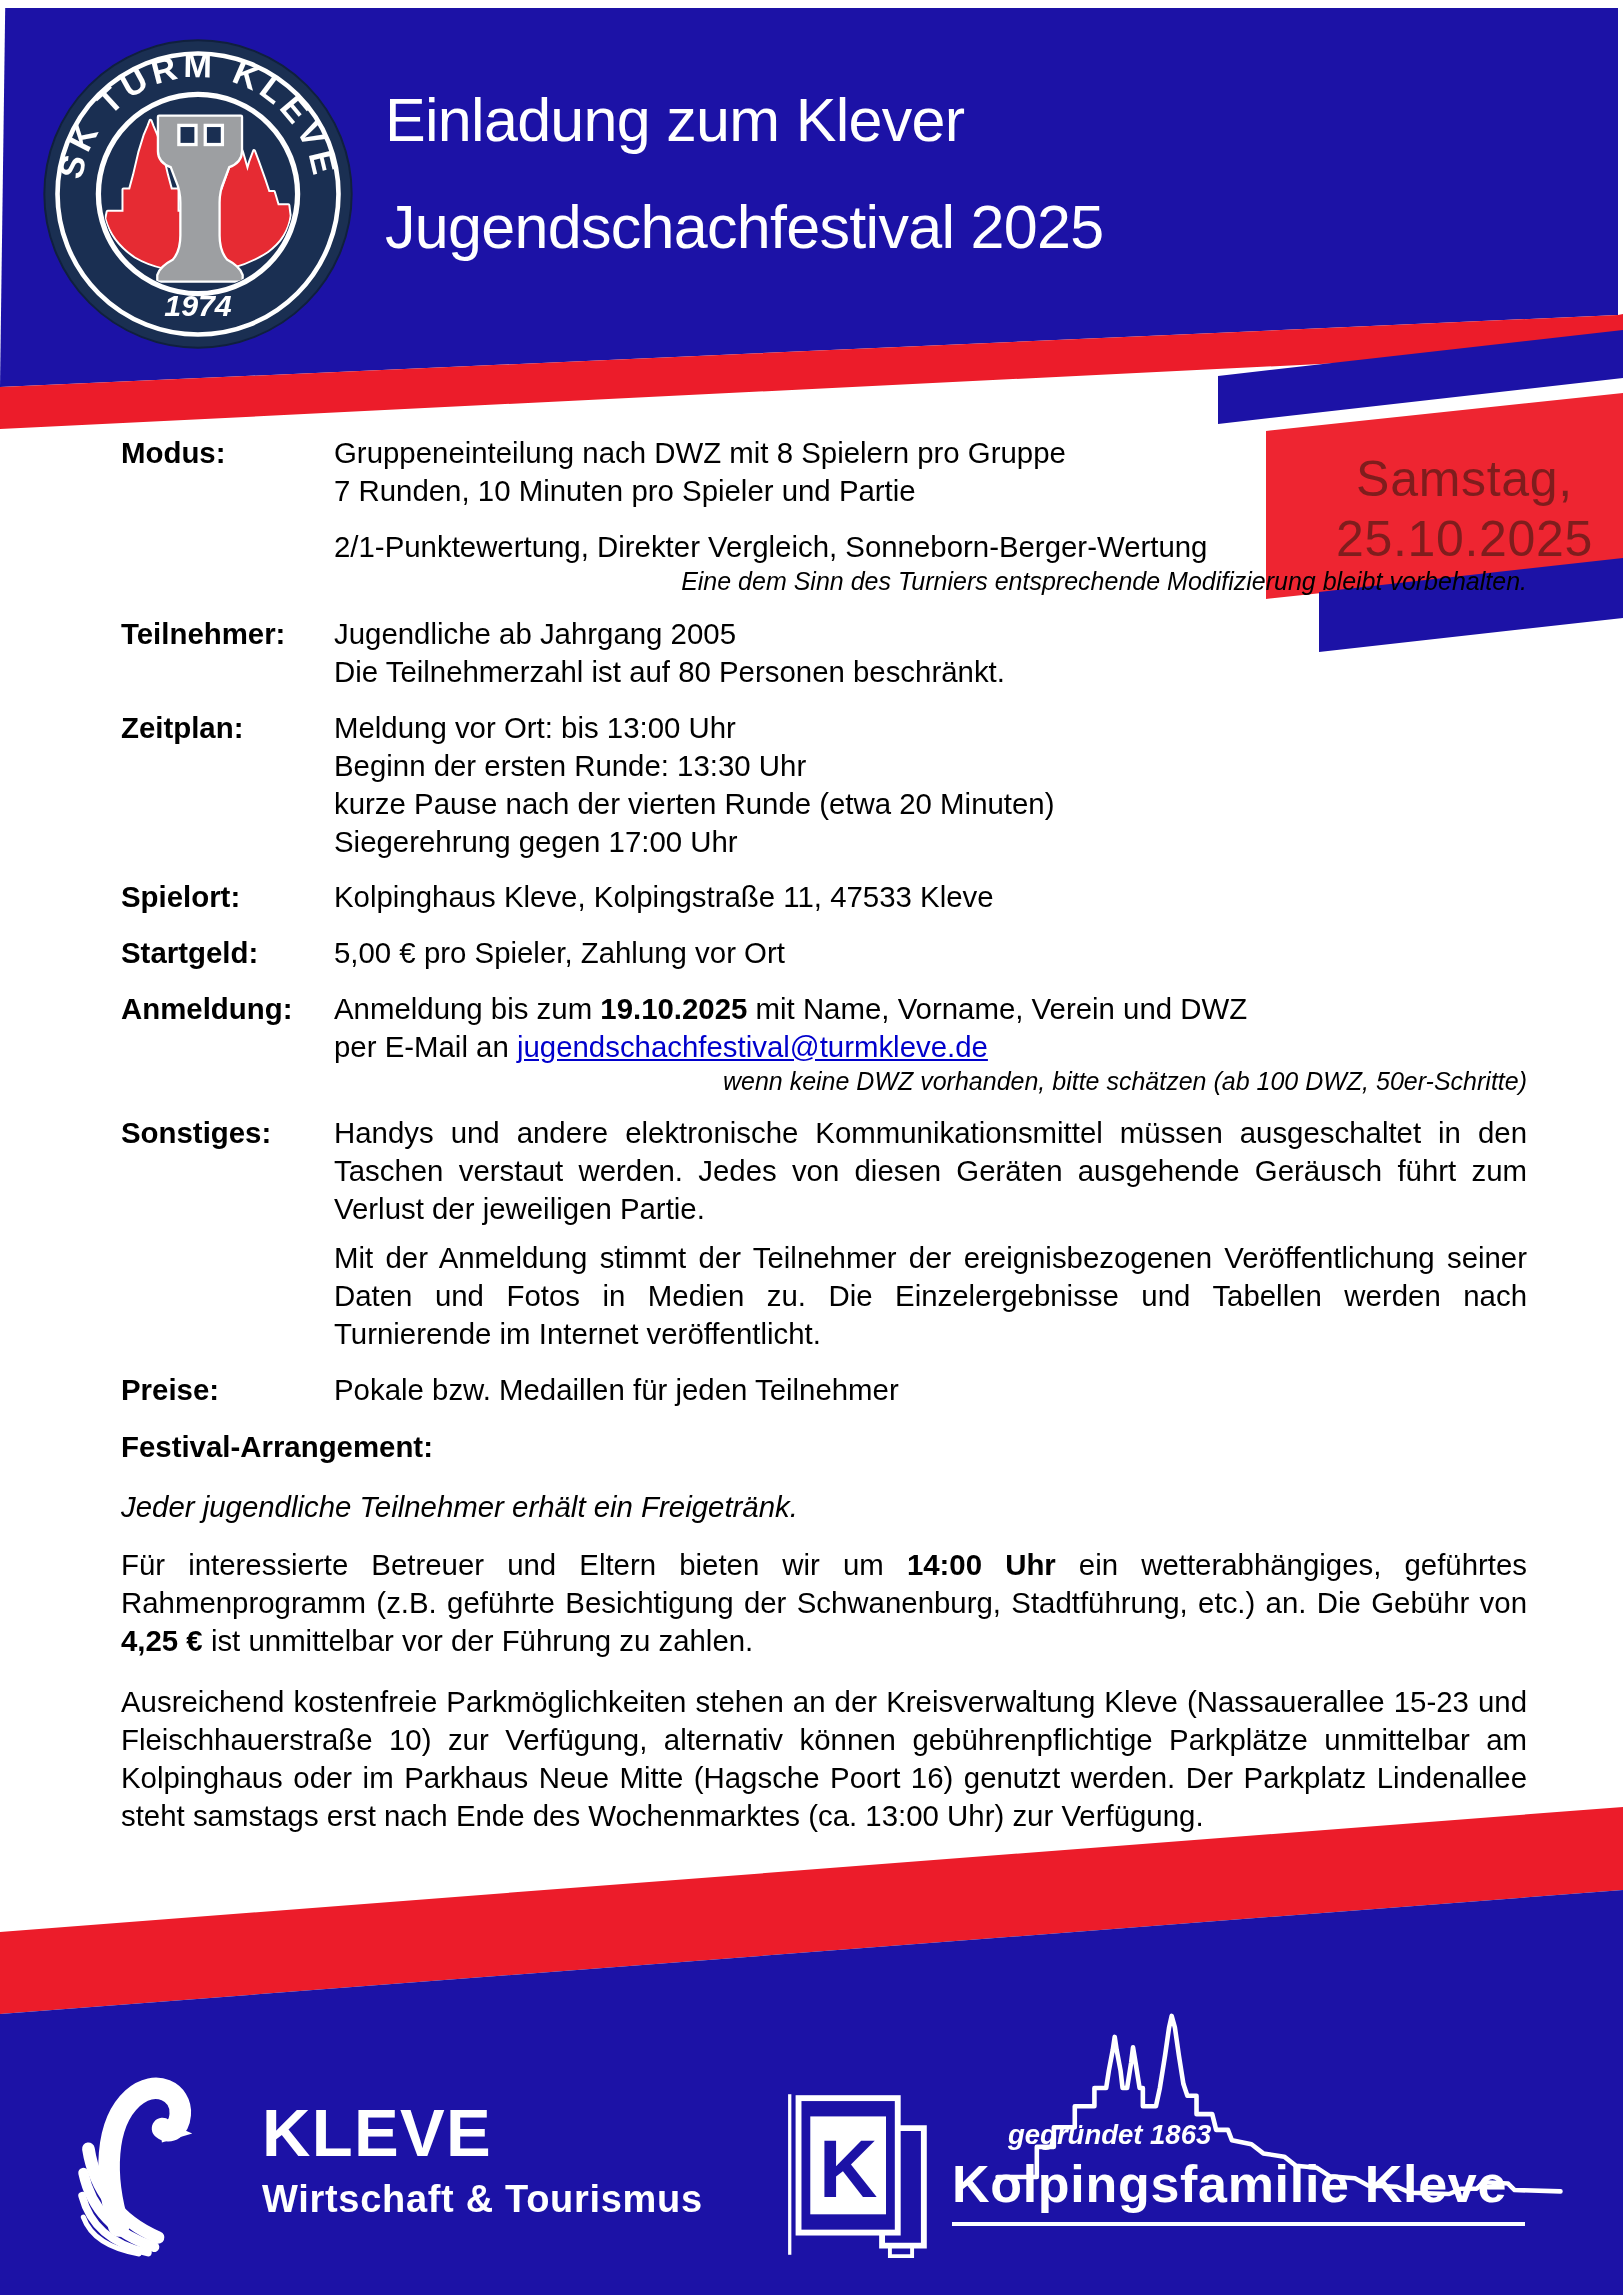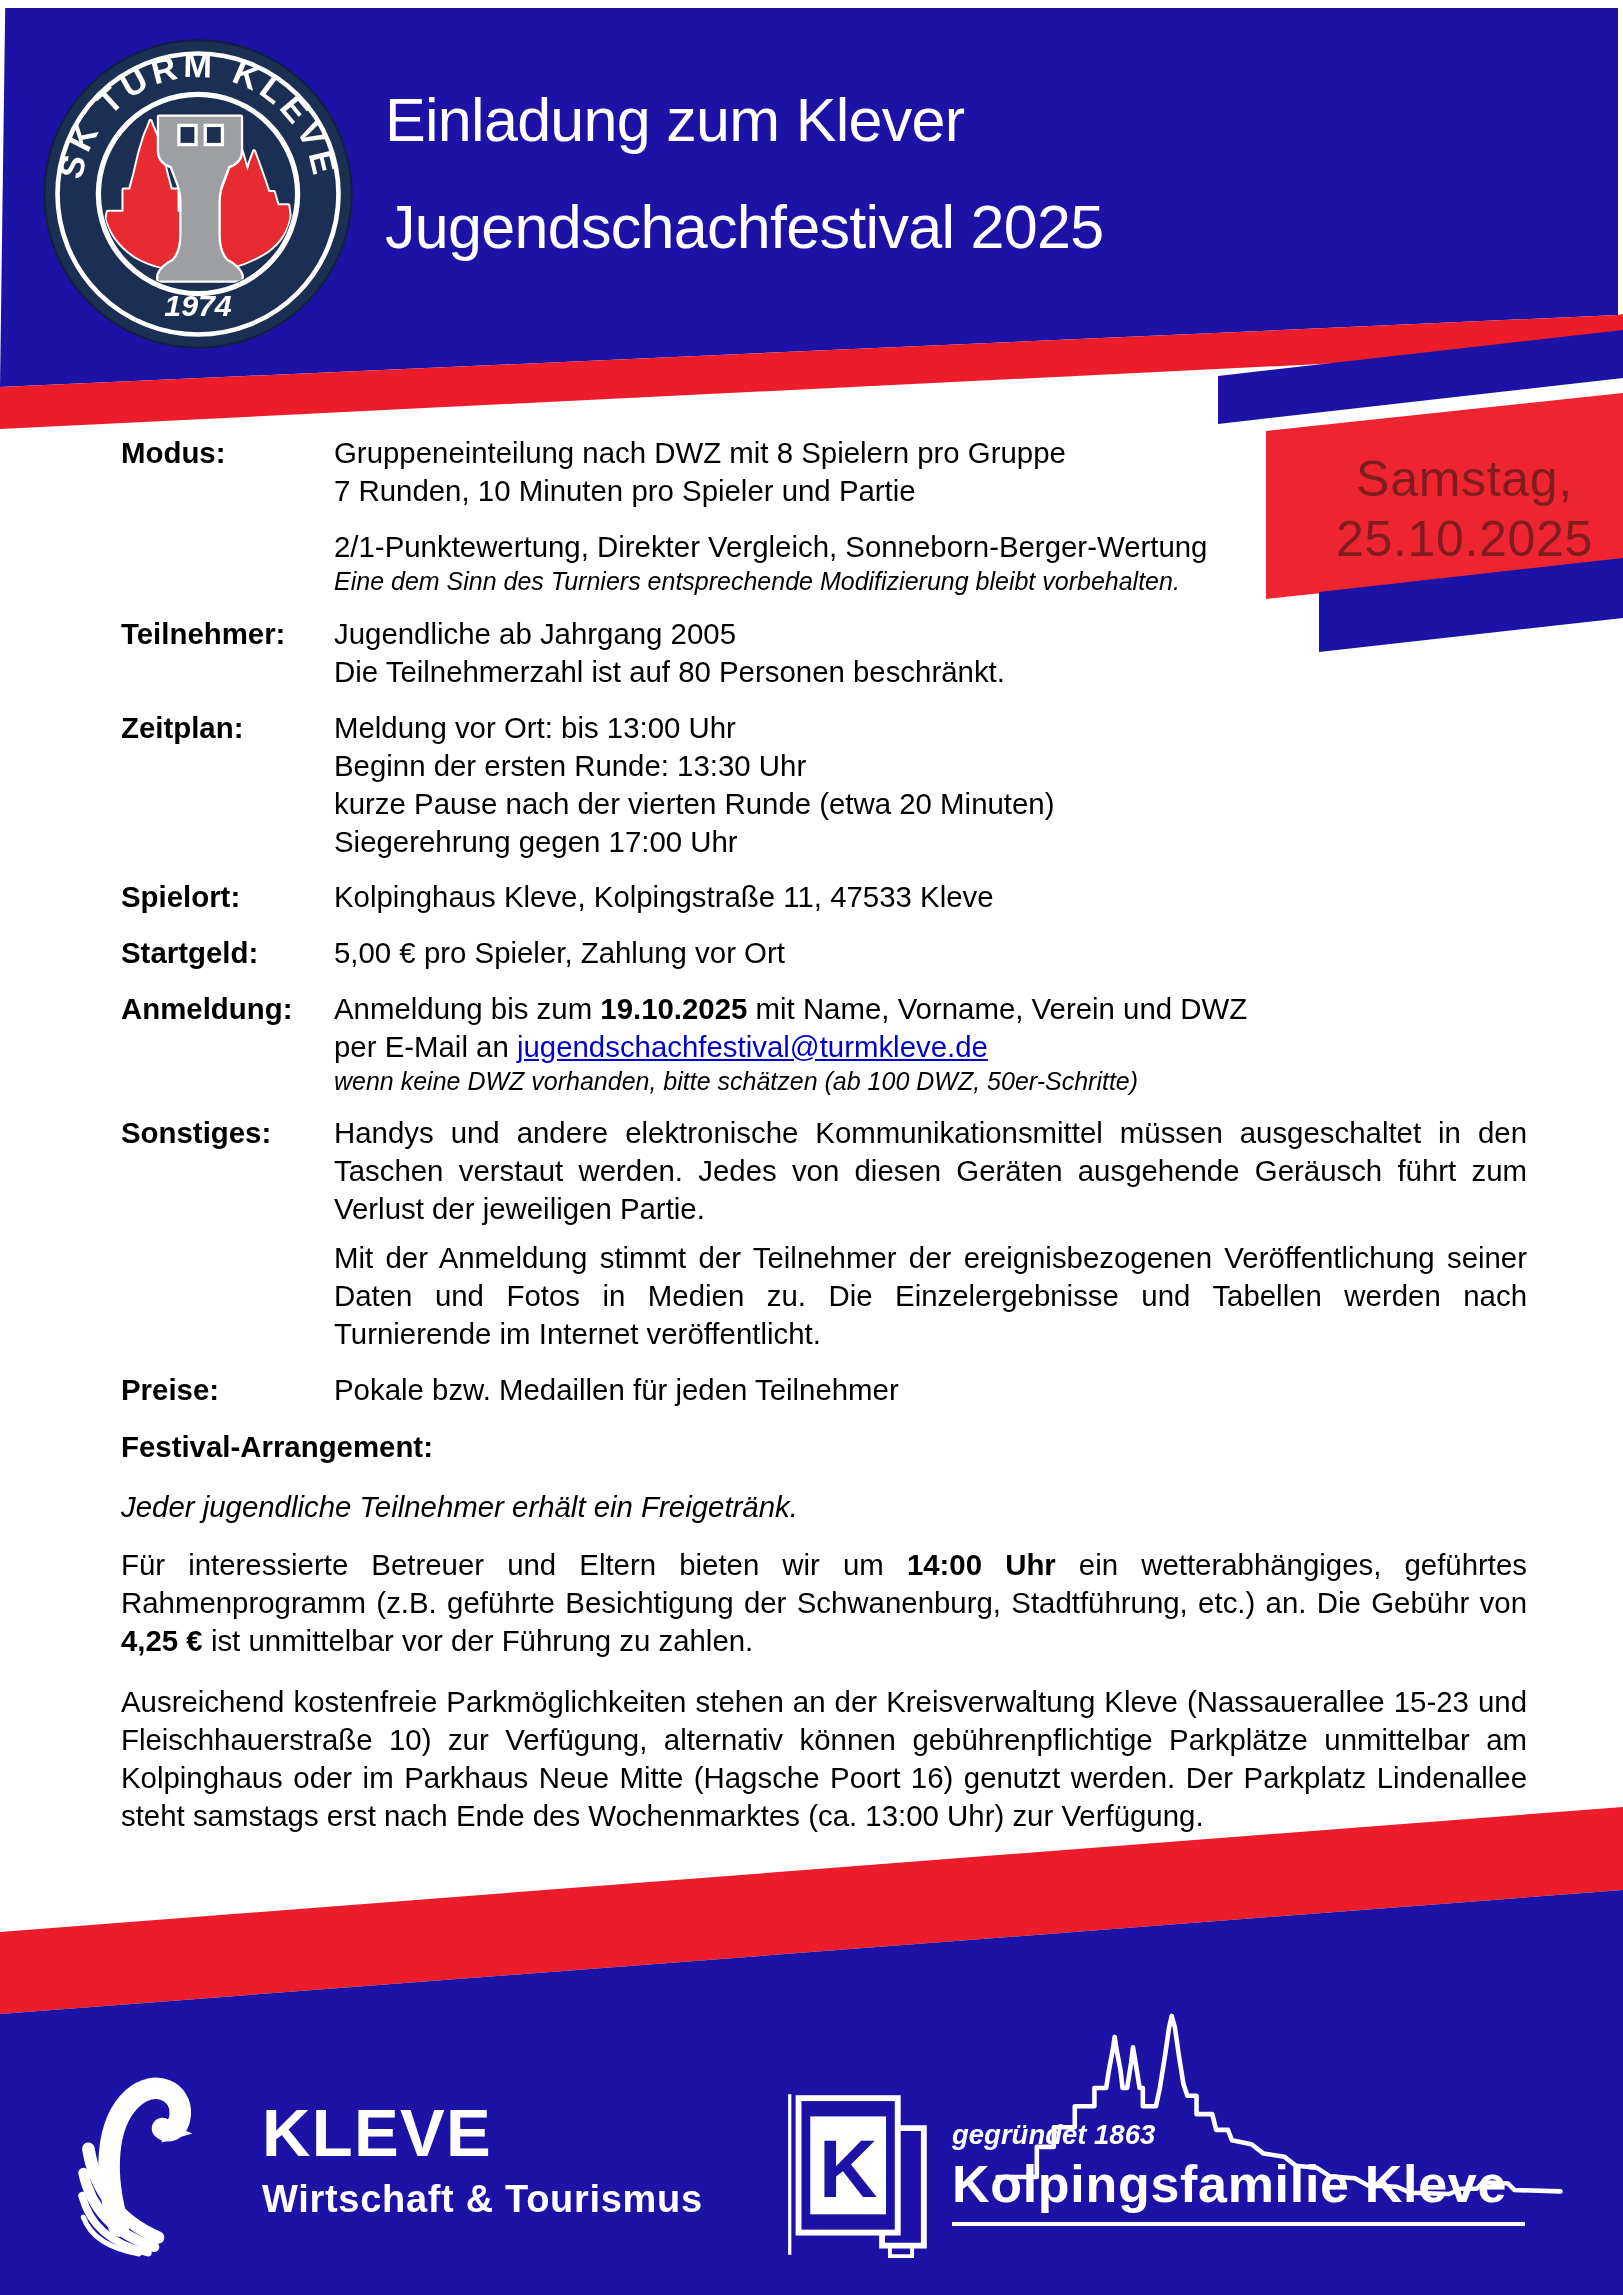--- a/index.html
+++ b/index.html
@@ -30,37 +30,37 @@
   .date-badge{
     position:absolute;left:1266px;top:420px;width:357px;height:177px;
     display:flex;flex-direction:column;align-items:center;justify-content:center;
     color:#7f1d1d;font-size:50px;line-height:60px;font-weight:400;letter-spacing:0.7px;padding-left:20px;
   }
 
   .content{position:absolute;left:121px;top:434px;width:1406px;font-size:29.4px;line-height:38px;}
   .row{display:grid;grid-template-columns:213px 1fr;margin-bottom:17.7px;}
   .row .label{font-weight:bold;}
   .gap-line{height:18.3px;}
-  .note{font-style:italic;font-size:25px;line-height:31px;}
+  .note{font-style:italic;font-size:25px;line-height:31px;text-align:right;}
   .just{text-align:justify;}
   .para-gap{height:10.5px;}
   b{font-weight:bold;}
   a.mail{color:#0000cc;text-decoration:underline;}
 
   .fest-heading{font-weight:bold;margin-top:19.6px;margin-bottom:0;}
   .fest-intro{font-style:italic;margin-top:22px;}
   .fest-p{margin-top:19.6px;text-align:justify;}
   .fest-p2{margin-top:23.6px;text-align:justify;}
 
   .swan{position:absolute;left:77px;top:2066px;width:171px;height:196px;}
   .kleve-name{position:absolute;left:262px;top:2094px;color:#fff;font-size:67px;font-weight:bold;letter-spacing:1.3px;}
   .kleve-sub{position:absolute;left:262px;top:2178px;color:#fff;font-size:38px;font-weight:bold;letter-spacing:0.7px;}
   .skyline{position:absolute;left:991px;top:2008px;width:576px;height:190px;}
   .kbadge{position:absolute;left:784px;top:2089px;width:157px;height:171px;}
-  .kolping-founded{position:absolute;left:952px;top:2119px;color:#fff;font-size:27.5px;font-weight:bold;font-style:italic;}
+  .kolping-founded{position:absolute;left:1008px;top:2119px;color:#fff;font-size:27.5px;font-weight:bold;font-style:italic;}
   .kolping-name{position:absolute;left:952px;top:2154px;color:#fff;font-size:52px;font-weight:bold;letter-spacing:0.7px;
     border-bottom:4.6px solid #fff;padding-bottom:7.9px;padding-right:18.3px;}
 </style>
 </head>
 <body>
 
 <div class="page">
 
   <div class="band band-blue-header"></div>
   <div class="band band-red-header"></div>

